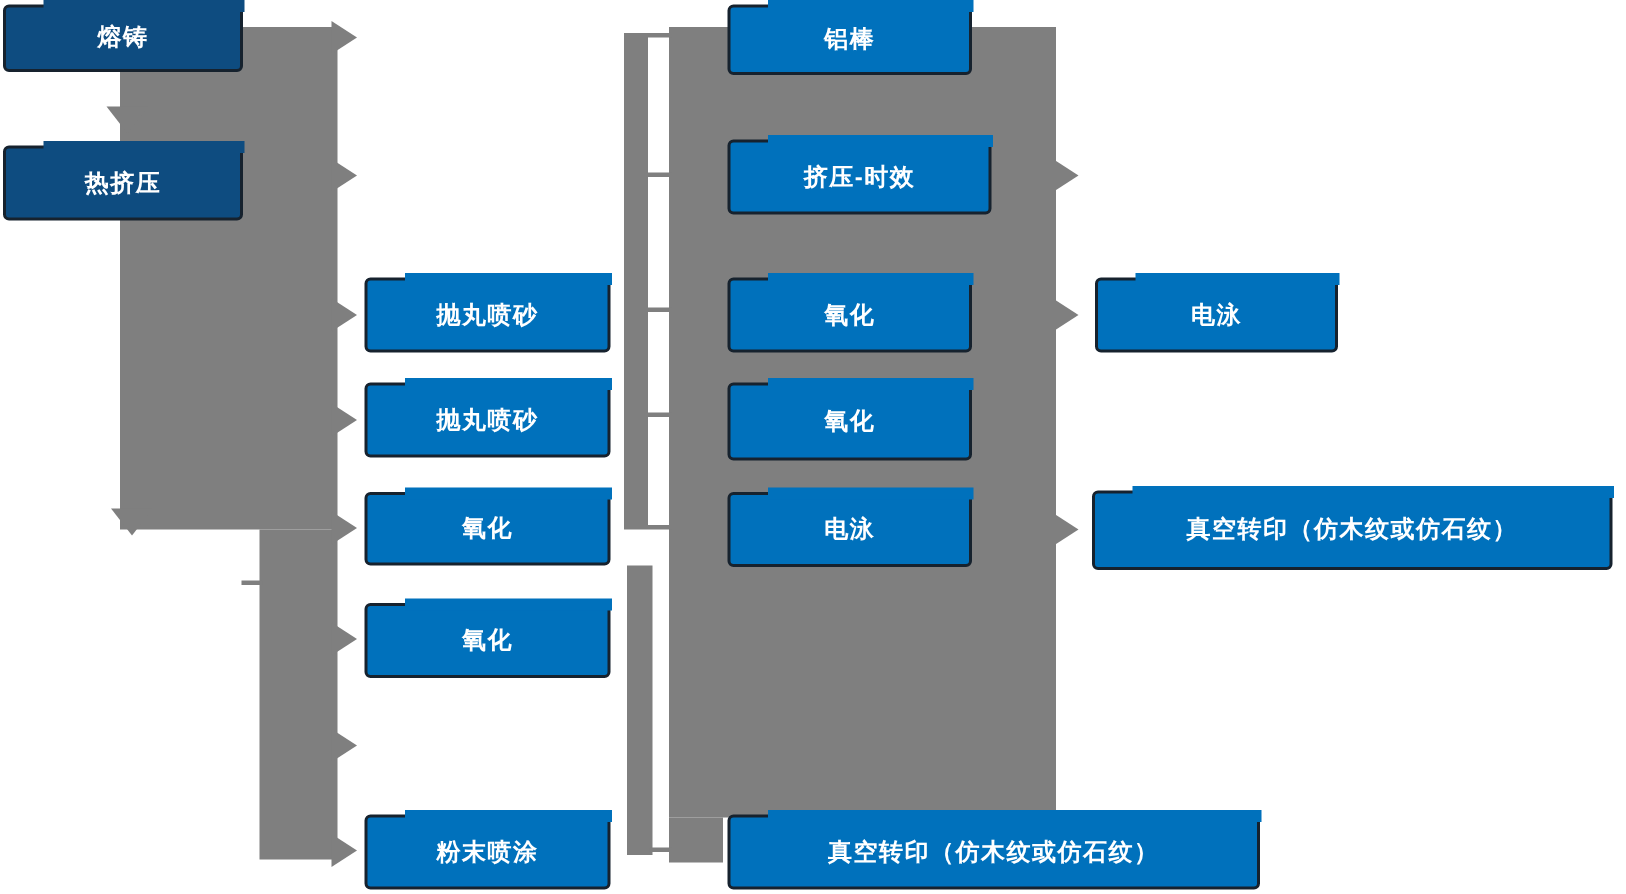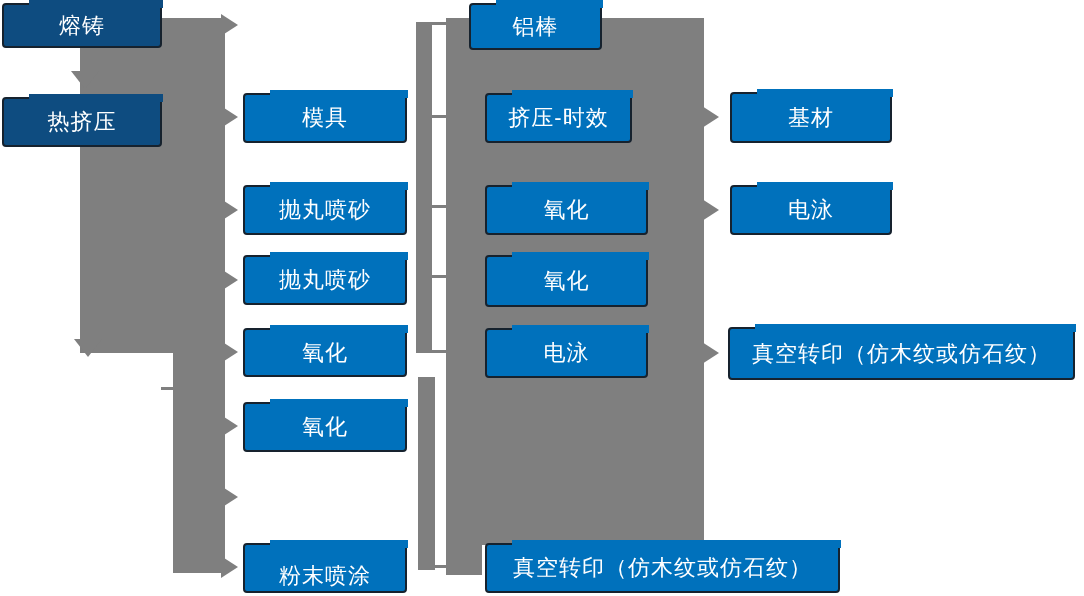--- a/index.html
+++ b/index.html
@@ -22,21 +22,21 @@
   .arr-d{position:absolute;width:0;height:0;z-index:2;
     border-left:14px solid transparent;border-right:14px solid transparent;
     border-top:18px solid var(--connector-gray);}
   .node{
     position:absolute;z-index:3;box-sizing:border-box;
     background:var(--box-blue);
     border:2px solid var(--box-border);
     border-radius:4px;
     color:var(--text);
     display:flex;align-items:center;justify-content:center;
-    font-size:22px;font-weight:normal;letter-spacing:1px;
+    font-size:16px;font-weight:bold;letter-spacing:1px;
     white-space:nowrap;
   }
   
   .node::before{
     content:"";position:absolute;z-index:-1;
     top:-5px;left:25px;right:-3px;height:8px;
     background:inherit;
   }
   .node.dark{background:var(--box-dark-blue);}
 </style>
@@ -75,61 +75,55 @@
   <div class="arr-d" style="left:71px;top:71px;"></div>
   <div class="arr-d" style="left:74px;top:339px;"></div>
 
   <div class="node dark" style="left:2px;top:3px;width:160px;height:45px;">
     <span>熔铸</span>
     </div>
   <div class="node dark" style="left:2px;top:97px;width:160px;height:50px;text-align:center;">
     <span>热挤压</span>
     </div>
 
-  <div class="node" style="left:243px;top:93px;width:164px;height:50px;">
-    <span>模具</span>
-    </div>
   <div class="node" style="left:243px;top:185px;width:164px;height:50px;">
     <span>抛丸喷砂</span>
     </div>
   <div class="node" style="left:243px;top:255px;width:164px;height:50px;">
     <span>抛丸喷砂</span>
     </div>
   <div class="node" style="left:243px;top:328px;width:164px;height:49px;">
     <span>氧化</span>
     </div>
   <div class="node" style="left:243px;top:402px;width:164px;height:50px;">
     <span>氧化</span>
     </div>
-  <div class="node" style="left:243px;top:543px;width:164px;height:50px;align-items:flex-end;">
+  <div class="node" style="left:243px;top:543px;width:164px;height:50px;">
     <span>粉末喷涂</span>
     </div>
 
-  <div class="node" style="left:469px;top:3px;width:133px;height:47px;">
+  <div class="node" style="left:485px;top:3px;width:163px;height:47px;">
     <span>铝棒</span>
     </div>
-  <div class="node" style="left:485px;top:93px;width:147px;height:50px;">
+  <div class="node" style="left:485px;top:93px;width:176px;height:50px;">
     <span>挤压-时效</span>
     </div>
   <div class="node" style="left:485px;top:185px;width:163px;height:50px;">
     <span>氧化</span>
     </div>
   <div class="node" style="left:485px;top:255px;width:163px;height:52px;">
     <span>氧化</span>
     </div>
   <div class="node" style="left:485px;top:328px;width:163px;height:50px;">
     <span>电泳</span>
     </div>
   <div class="node" style="left:485px;top:543px;width:355px;height:50px;">
     <span>真空转印（仿木纹或仿石纹）</span>
     </div>
 
-  <div class="node" style="left:730px;top:92px;width:162px;height:51px;">
-    <span>基材</span>
-    </div>
   <div class="node" style="left:730px;top:185px;width:162px;height:50px;">
     <span>电泳</span>
     </div>
   <div class="node" style="left:728px;top:327px;width:347px;height:53px;">
     <span>真空转印（仿木纹或仿石纹）</span>
     </div>
 
 </div>
 
 </body></html>

